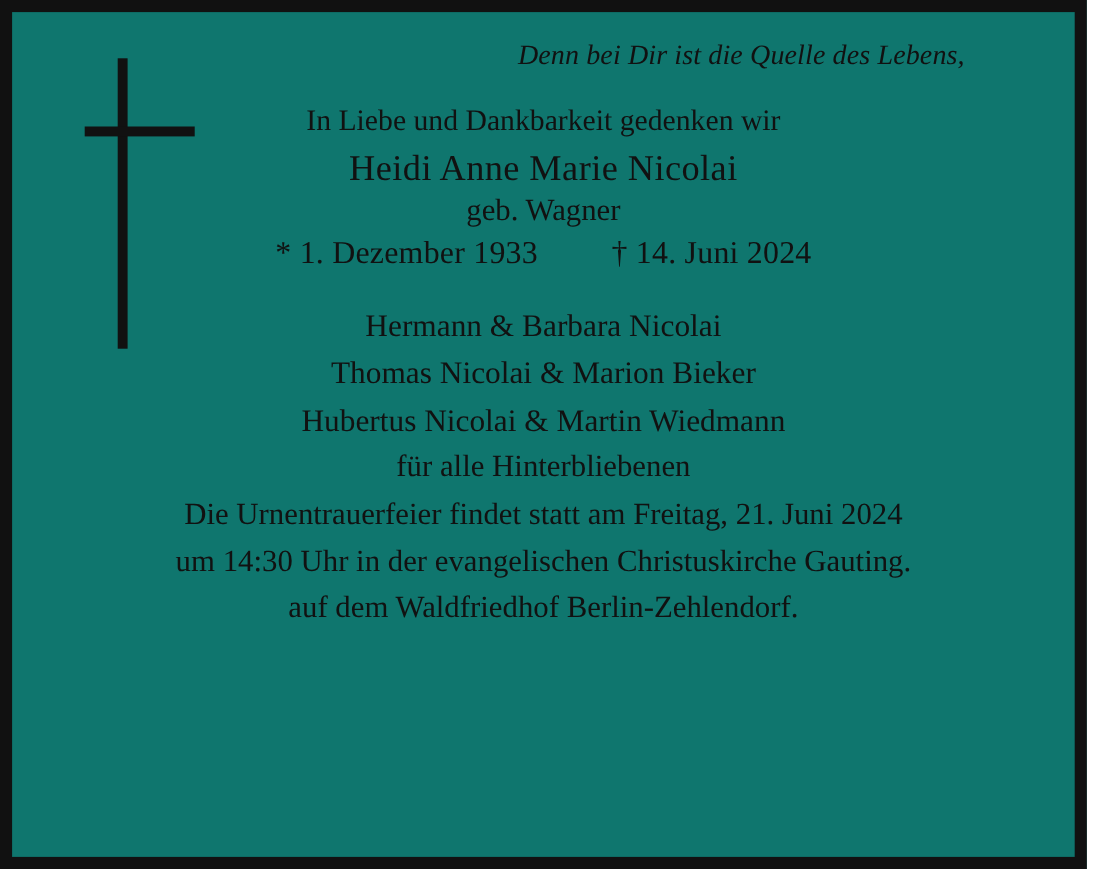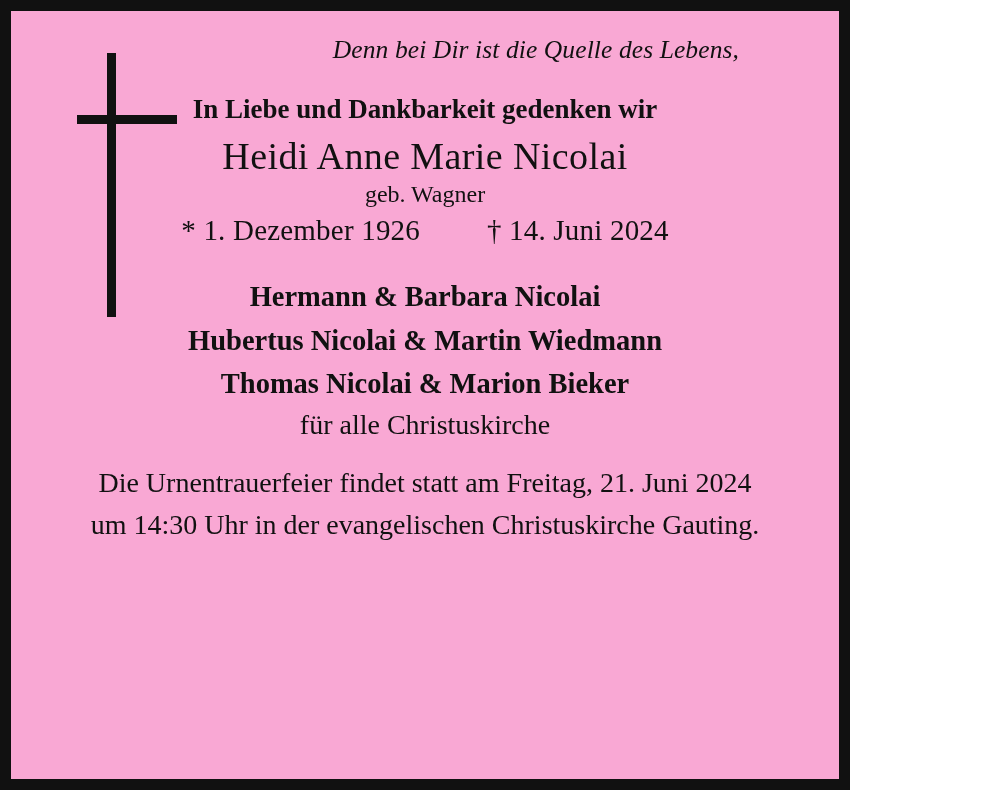--- a/index.html
+++ b/index.html
@@ -2,24 +2,24 @@
 <html><head>
 <meta charset="utf-8">
 <style>
   html, body {
     margin: 0;
     padding: 0;
     background: #ffffff;
   }
   .obituary {
     position: relative;
-    width: 850px;
+    width: 988px;
     height: 790px;
     box-sizing: border-box;
-    background: #f9a8d4;
+    background: #0f766e;
     border: 11px solid #111111;
     font-family: "Liberation Serif", serif;
     color: #111111;
     overflow: hidden;
   }
   .inner {
     position: relative;
     width: 100%;
     height: 100%;
     box-sizing: border-box;
@@ -69,63 +69,62 @@
     display: block;
     font-style: italic;
     font-size: 25.5px;
     margin-top: 1px;
   }
 
   .intro {
     margin-top: 26px;
     font-size: 27px;
     line-height: 1.25;
-    font-weight: bold;
   }
 
   .name {
     margin-top: 9px;
-    font-size: 38px;
+    font-size: 33px;
     line-height: 1.1;
     letter-spacing: 0.4px;
   }
 
   .maiden {
     margin-top: 4px;
-    font-size: 24px;
+    font-size: 28px;
   }
 
   .dates {
     margin-top: 6px;
     font-size: 29px;
     letter-spacing: 0.2px;
   }
   .dates .sep {
     display: inline-block;
     width: 52px;
   }
 
   .family {
     margin-top: 28px;
-    font-weight: bold;
+    font-weight: normal;
     font-size: 28.5px;
     line-height: 1.52;
   }
   .family .line {
     display: block;
   }
 
   .survivors {
     margin-top: 2px;
     font-size: 28px;
     line-height: 1.3;
   }
 
   .service {
-    margin-top: 18px;
+    margin-top: 4px;
     font-size: 28px;
     line-height: 1.52;
   }
   .service .line {
     display: block;
   }
 </style>
 </head>
 <body>
 
@@ -143,33 +142,34 @@
         <div>Denn bei Dir ist die Quelle des Lebens,</div>
       </div>
 
       <div class="intro">In Liebe und Dankbarkeit gedenken wir</div>
 
       <div class="name">Heidi Anne Marie Nicolai</div>
 
       <div class="maiden">geb. Wagner</div>
 
       <div class="dates">
-        <span>* 1. Dezember 1926</span>
+        <span>* 1. Dezember 1933</span>
         <span class="sep"></span>
         <span>† 14. Juni 2024</span>
       </div>
 
       <div class="family">
         <span class="line">Hermann &amp; Barbara Nicolai</span>
+        <span class="line">Thomas Nicolai &amp; Marion Bieker</span>
         <span class="line">Hubertus Nicolai &amp; Martin Wiedmann</span>
-        <span class="line">Thomas Nicolai &amp; Marion Bieker</span>
       </div>
 
-      <div class="survivors">für alle Christuskirche</div>
+      <div class="survivors">für alle Hinterbliebenen</div>
 
       <div class="service">
         <span class="line">Die Urnentrauerfeier findet statt am Freitag, 21. Juni 2024</span>
         <span class="line">um 14:30 Uhr in der evangelischen Christuskirche Gauting.</span>
+        <span class="line">auf dem Waldfriedhof Berlin-Zehlendorf.</span>
       </div>
 
     </div>
   </div>
 </div>
 
 </body></html>

